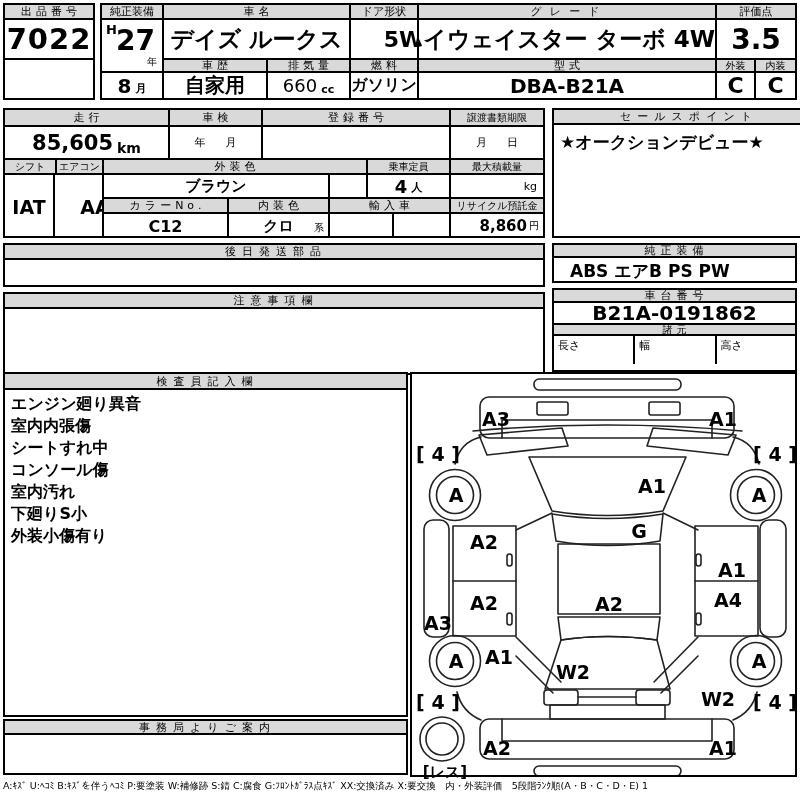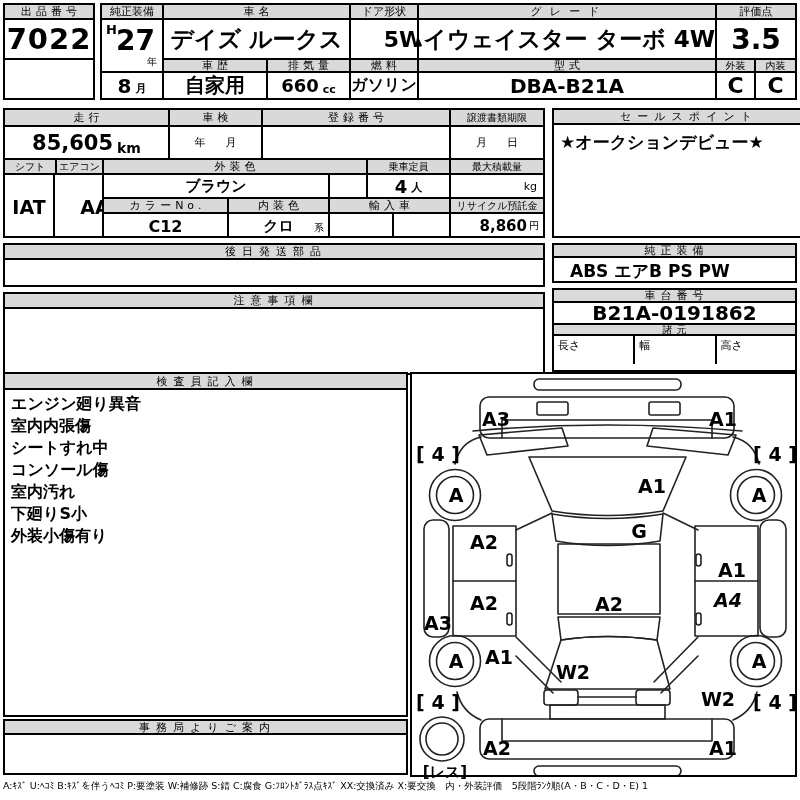--- a/index.html
+++ b/index.html
@@ -61,21 +61,21 @@
     <div class="c hd br bb">型式</div>
     <div class="c hd br bb f10 ls0">外装</div>
     <div class="c hd bb f10 ls0">内装</div>
 
     <div class="c br">
       <span class="val-md">8</span>
       <span class="unit">月</span>
     </div>
     <div class="c br val-md">自家用</div>
     <div class="c br">
-      <span style="font-size:18px;font-weight:bold;">660</span>
+      <span style="font-size:18px;font-weight:normal;">660</span>
       <span class="unit">cc</span>
     </div>
     <div class="c br val-sm" style="font-size:16px;">ガソリン</div>
     <div class="c br val-md">DBA-B21A</div>
     <div class="c br" style="font-size:22px;font-weight:bold;">C</div>
     <div class="c" style="font-size:22px;font-weight:bold;">C</div>
   </div>
 
   <div class="box" style="left:3px;top:108px;width:542px;height:130px;">
     <div class="row bb" style="height:17px;">
@@ -267,21 +267,21 @@
         <span class="dlabel" style="left: 26px; top: 80px;">[ 4 ]</span>
         <span class="dlabel" style="left: 363px; top: 80px;">[ 4 ]</span>
         <span class="dlabel" style="left: 44px; top: 121px;">A</span>
         <span class="dlabel" style="left: 347px; top: 121px;">A</span>
         <span class="dlabel" style="left: 240px; top: 112px;">A1</span>
         <span class="dlabel" style="left: 227px; top: 157px;">G</span>
         <span class="dlabel" style="left: 72px; top: 168px;">A2</span>
         <span class="dlabel" style="left: 320px; top: 196px;">A1</span>
         <span class="dlabel" style="left: 72px; top: 229px;">A2</span>
         <span class="dlabel" style="left: 197px; top: 230px;">A2</span>
-        <span class="dlabel" style="left: 316px; top: 226px; font-style: italic;">A4</span>
+        <span class="dlabel" style="left: 316px; top: 226px;">A4</span>
         <span class="dlabel" style="left: 26px; top: 249px;">A3</span>
         <span class="dlabel" style="left: 87px; top: 283px;">A1</span>
         <span class="dlabel" style="left: 44px; top: 287px;">A</span>
         <span class="dlabel" style="left: 347px; top: 287px;">A</span>
         <span class="dlabel" style="left: 161px; top: 298px;">W2</span>
         <span class="dlabel" style="left: 306px; top: 325px;">W2</span>
         <span class="dlabel" style="left: 26px; top: 328px;">[ 4 ]</span>
         <span class="dlabel" style="left: 363px; top: 328px;">[ 4 ]</span>
         <span class="dlabel" style="left: 85px; top: 374px;">A2</span>
         <span class="dlabel" style="left: 311px; top: 374px;">A1</span>

